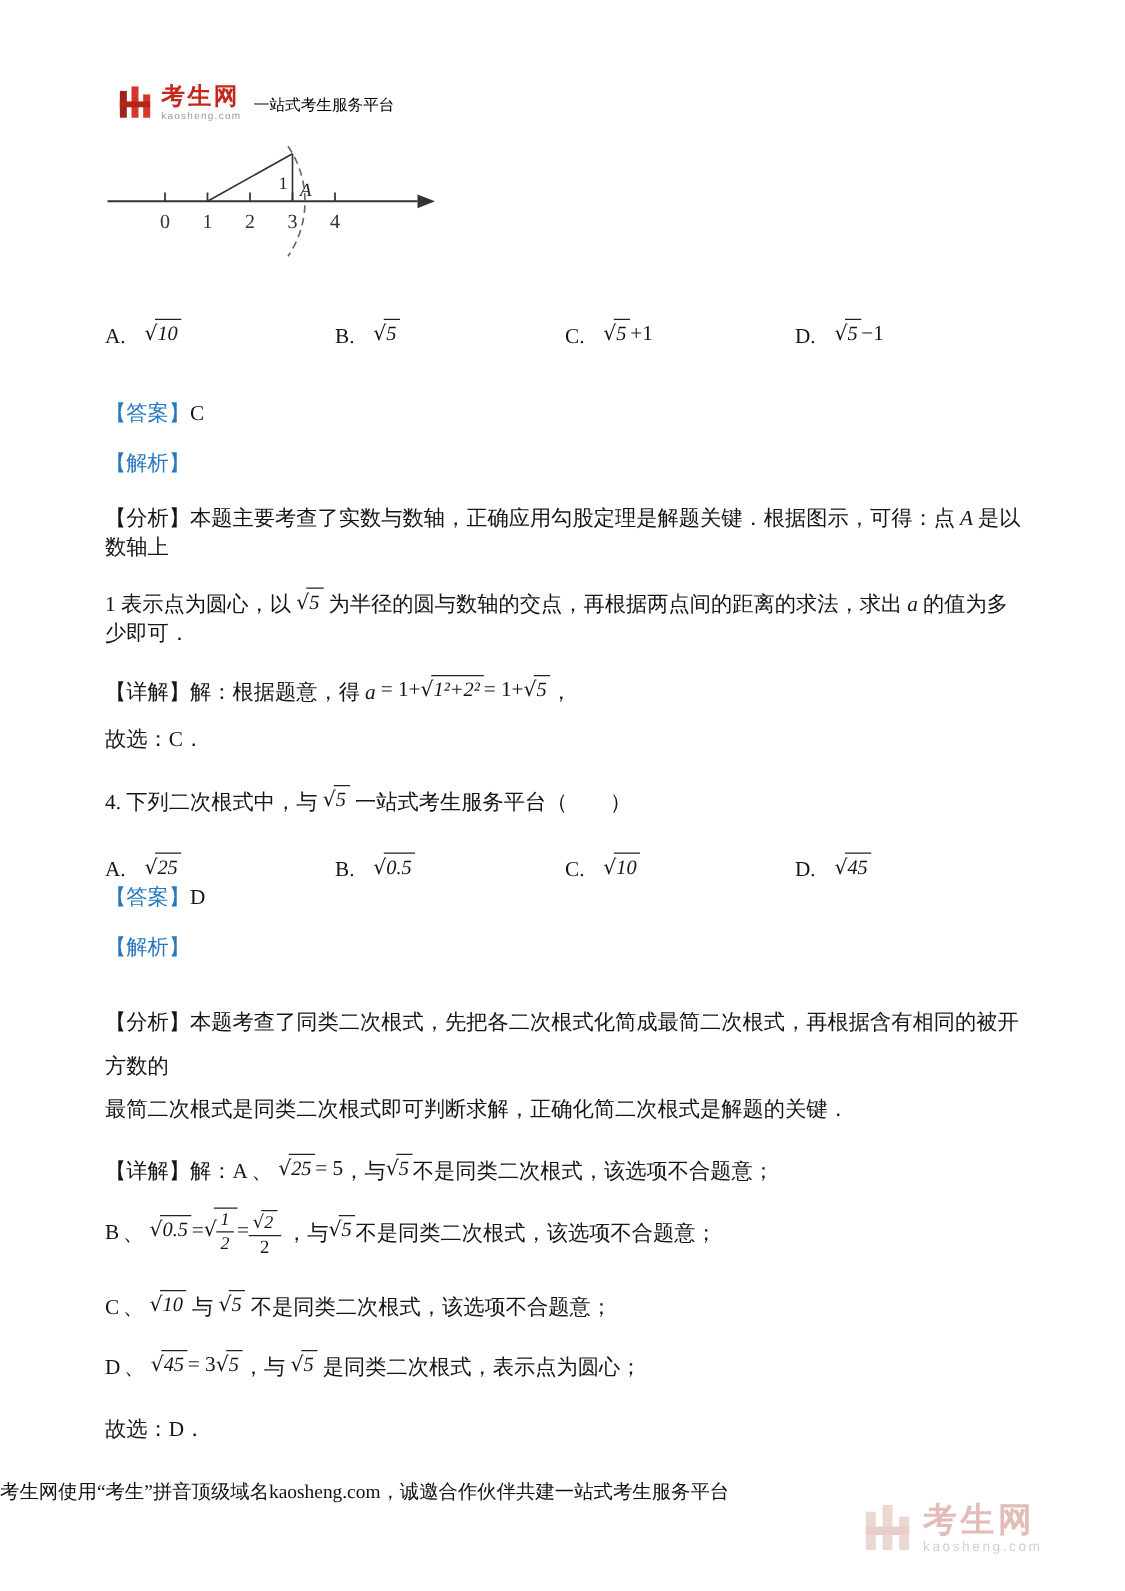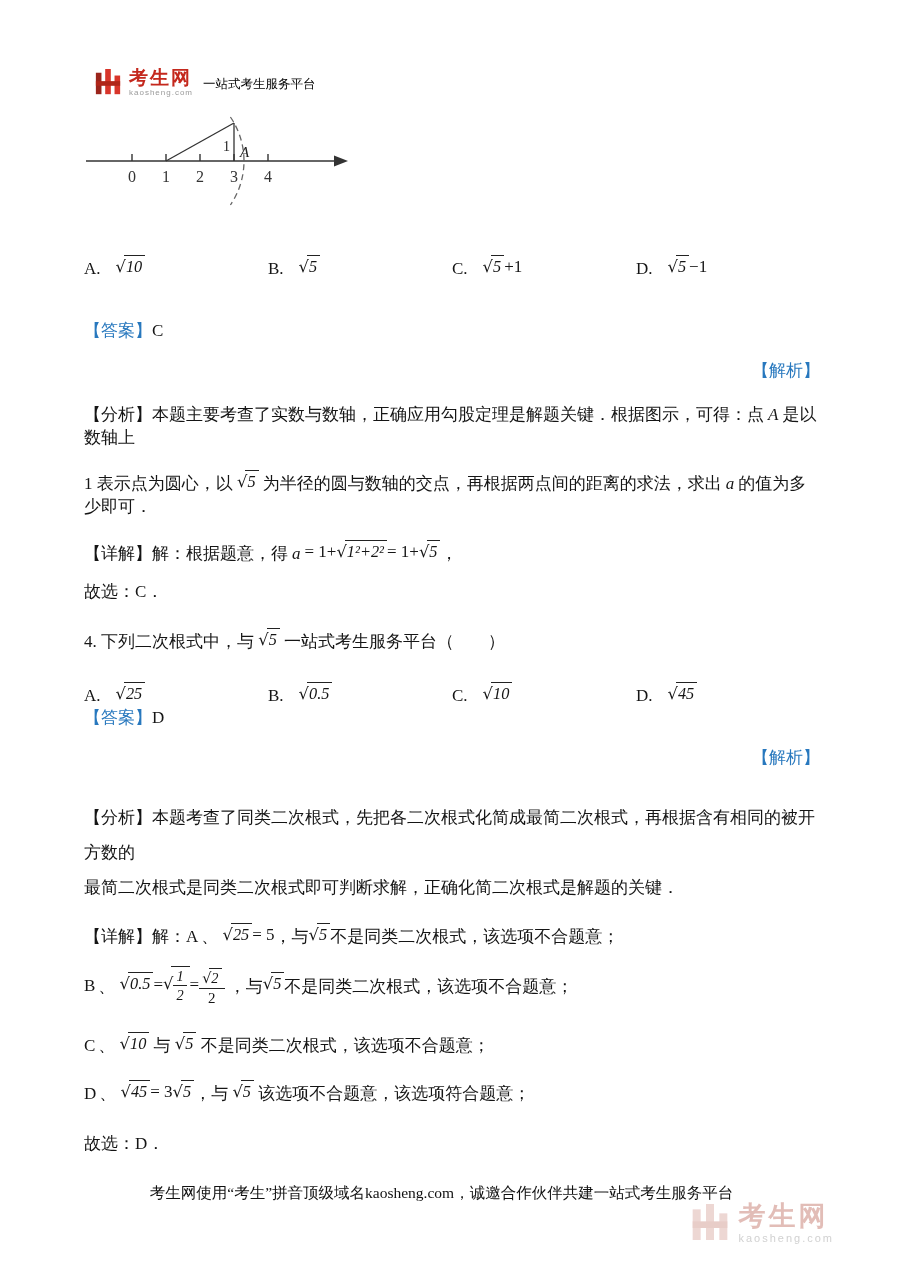--- a/index.html
+++ b/index.html
@@ -21,21 +21,21 @@
 
   .figure { margin:12px 0 0 0; }
 
   
   .opts { display:flex; }
   .opt { width:184px; white-space:nowrap; }
   .opt .olabel { margin-right:15px; }
   .raise { vertical-align:2px; }
 
   p { margin:0; }
-  .blue { color:#2878be;text-align:right; }
+  .blue { color:#2878be; }
 
   
   .sqrt { display:inline-block; white-space:nowrap; vertical-align:2px; font-size:0.96em; }
   .sqrt .rsign { font-family:"DejaVu Sans",sans-serif; display:inline-block; }
   .sqrt .rad { display:inline-block; border-top:1.3px solid #222; padding:1px 3px 0 2px; margin-left:-2px;font-style:italic; }
   .frac { display:inline-flex; flex-direction:column; text-align:center; vertical-align:middle; line-height:1.15; font-size:0.88em; }
   .frac .num { border-bottom:1px solid #222; padding:0 3px 1px 3px; }
   .frac .den { padding:1px 3px 0 3px; }
   .frac .num .sqrt, .frac .sqrt { vertical-align:0; }
   .var { font-style:italic; padding:0 4px; }
@@ -52,21 +52,21 @@
   .mt-q4 { margin-top:25px; }
   .mt-opts2 { margin-top:29px; }
   .mt-ans2 { }
   .mt-para { margin-top:32px; line-height:2.05; }
   .mt-la { margin-top:17px; }
   .mt-lb { margin-top:18px; }
   .mt-lc { margin-top:25px; }
   .mt-ld { margin-top:23px; }
   .mt-con2 { margin-top:27px; }
 
-  .footer { position:absolute; left:0; top:1183px; width:883px; text-align:center; font-size:15.5px; color:#111; }
+  .footer { position:absolute; left:0; top:1183px; width:883px; font-size:15.5px; color:#111; }
 
   .watermark { position:absolute; right:66px; top:1203px; display:flex; align-items:center; opacity:0.9; }
   .watermark .txtcol { display:flex; flex-direction:column; line-height:1; margin-left:8px; }
   .wm-name { color:#dfb6b0; font-weight:bold; font-size:27px; font-family:"Liberation Sans",sans-serif; letter-spacing:3px; }
   .wm-domain { color:#cccccc; font-size:11px; font-family:"Liberation Sans",sans-serif; margin-top:3px; letter-spacing:2px; }
 
   svg text { font-family:"Liberation Serif","DejaVu Serif",serif; }
 </style>
 </head>
 <body>
@@ -165,21 +165,21 @@
     <p class="mt-lb"><span class="letter">B</span><span>、</span> <span class="sqrt"><span class="rsign">√</span><span class="rad">0.5</span></span><span class="raise">=</span><span class="sqrt"><span class="rsign">√</span><span class="rad"><span class="frac">
               <span class="num">1</span>
               <span class="den">2</span>
             </span></span></span><span class="raise">=</span><span class="frac">
           <span class="num"><span class="sqrt"><span class="rsign">√</span><span class="rad">2</span></span></span>
           <span class="den">2</span>
         </span> <span>，与</span><span class="sqrt"><span class="rsign">√</span><span class="rad">5</span></span><span>不是同类二次根式，该选项不合题意；</span></p>
 
     <p class="mt-lc"><span class="letter">C</span><span>、</span> <span class="sqrt"><span class="rsign">√</span><span class="rad">10</span></span> <span>与</span> <span class="sqrt"><span class="rsign">√</span><span class="rad">5</span></span> <span>不是同类二次根式，该选项不合题意；</span></p>
 
-    <p class="mt-ld"><span class="letter">D</span><span>、</span> <span class="sqrt"><span class="rsign">√</span><span class="rad">45</span></span><span class="raise">= 3</span><span class="sqrt"><span class="rsign">√</span><span class="rad">5</span></span><span>，与</span> <span class="sqrt"><span class="rsign">√</span><span class="rad">5</span></span> <span>该选项不合题意，该选项符合题意；</span></p>
+    <p class="mt-ld"><span class="letter">D</span><span>、</span> <span class="sqrt"><span class="rsign">√</span><span class="rad">45</span></span><span class="raise">= 3</span><span class="sqrt"><span class="rsign">√</span><span class="rad">5</span></span><span>，与</span> <span class="sqrt"><span class="rsign">√</span><span class="rad">5</span></span> <span>是同类二次根式，表示点为圆心；</span></p>
 
     <p class="mt-con2">故选：D．</p>
 
   </div>
 
   <div class="footer">考生网使用“考生”拼音顶级域名kaosheng.com，诚邀合作伙伴共建一站式考生服务平台</div>
 
   <div class="watermark">
     <svg width="40" height="40" viewBox="0 0 30 30">
       <rect x="2" y="4" width="6" height="23" fill="#ecd3cf"></rect>

